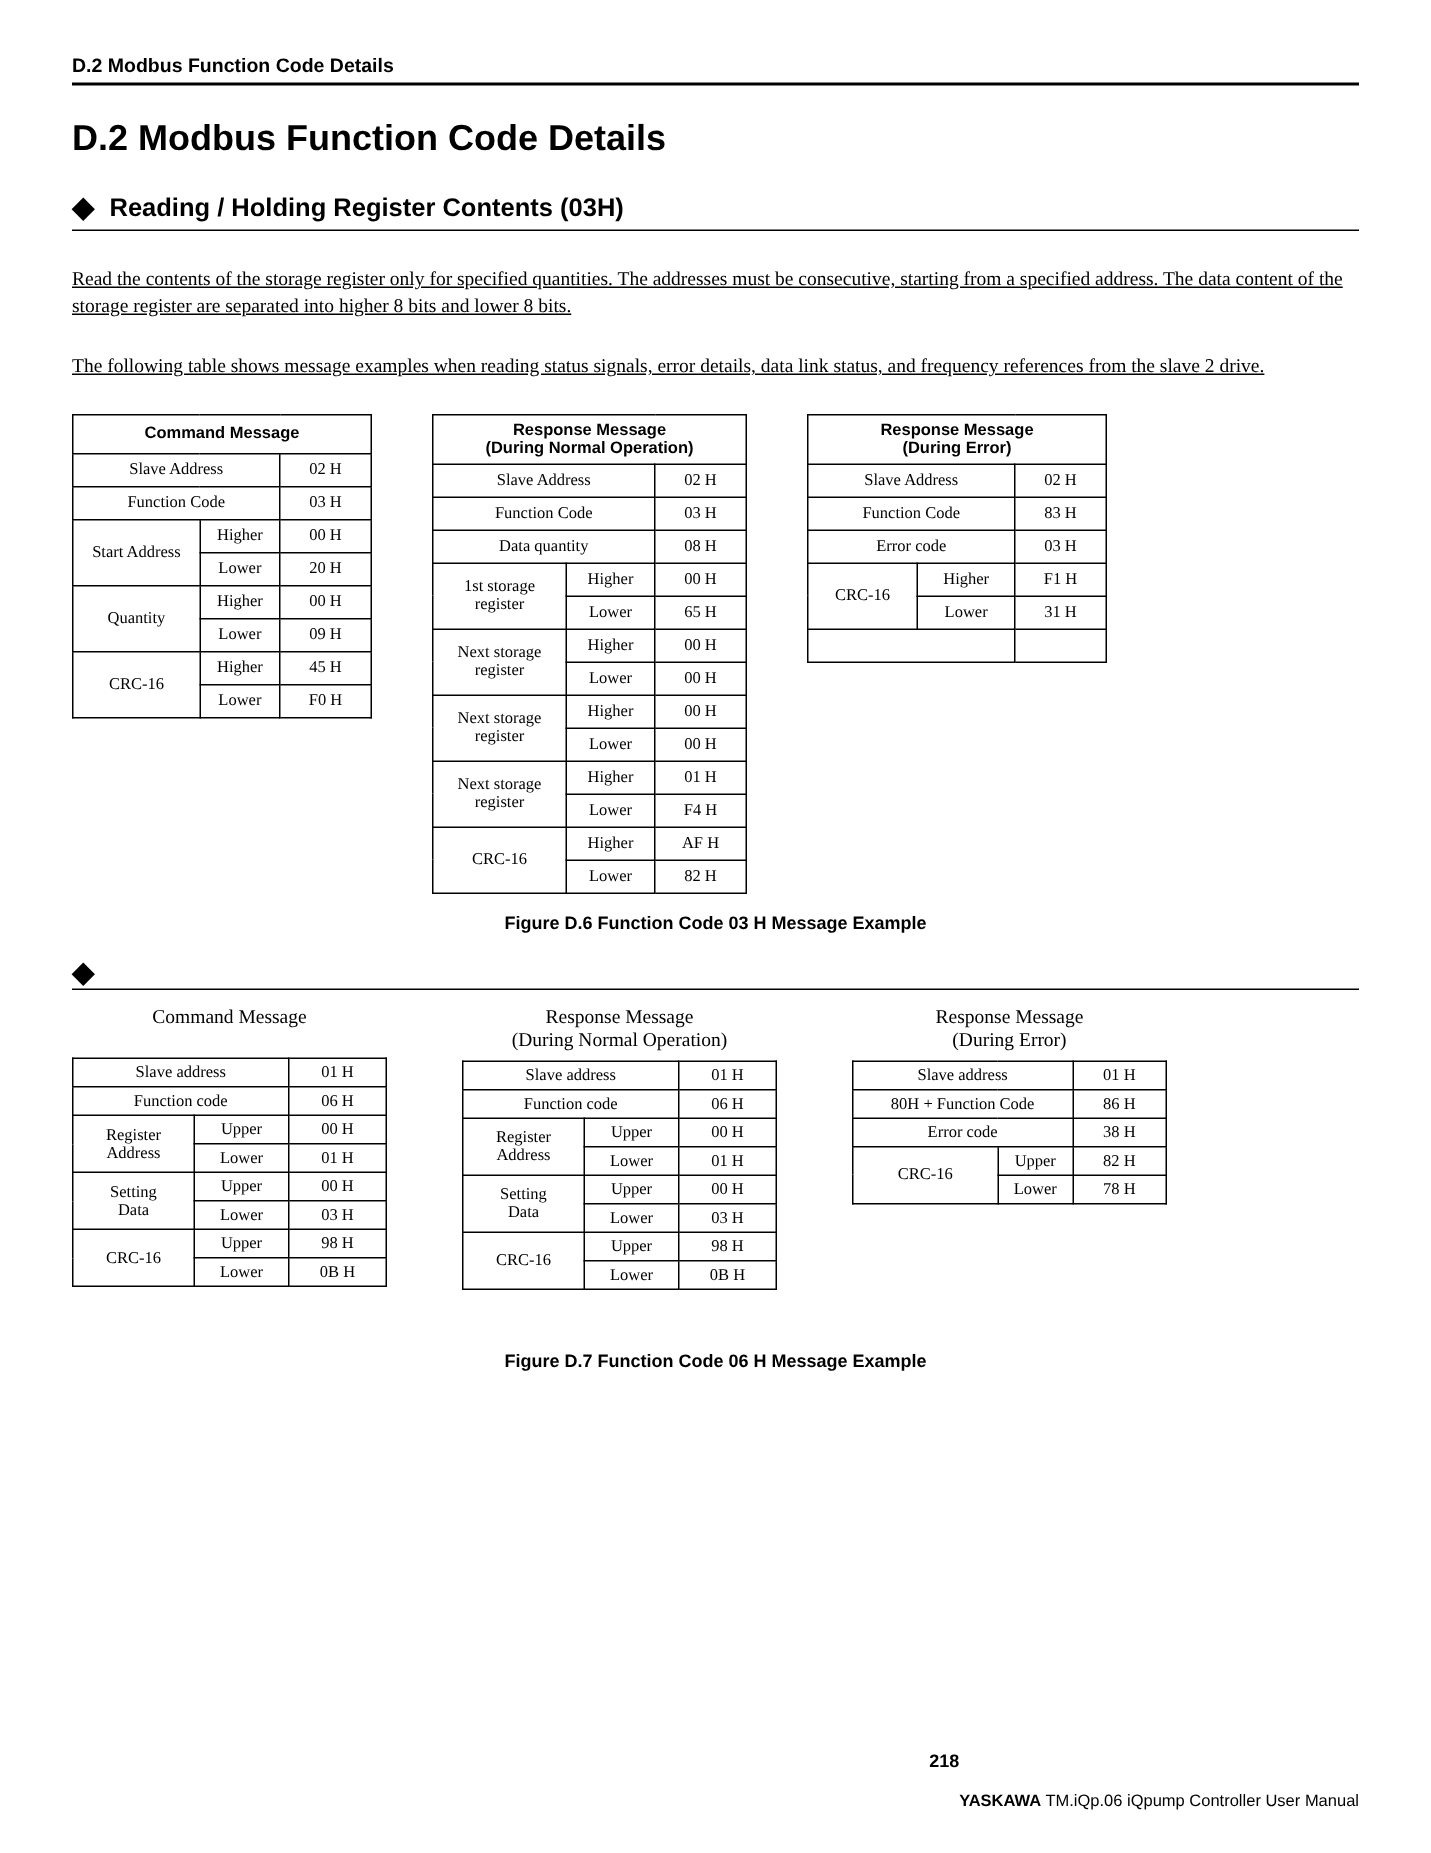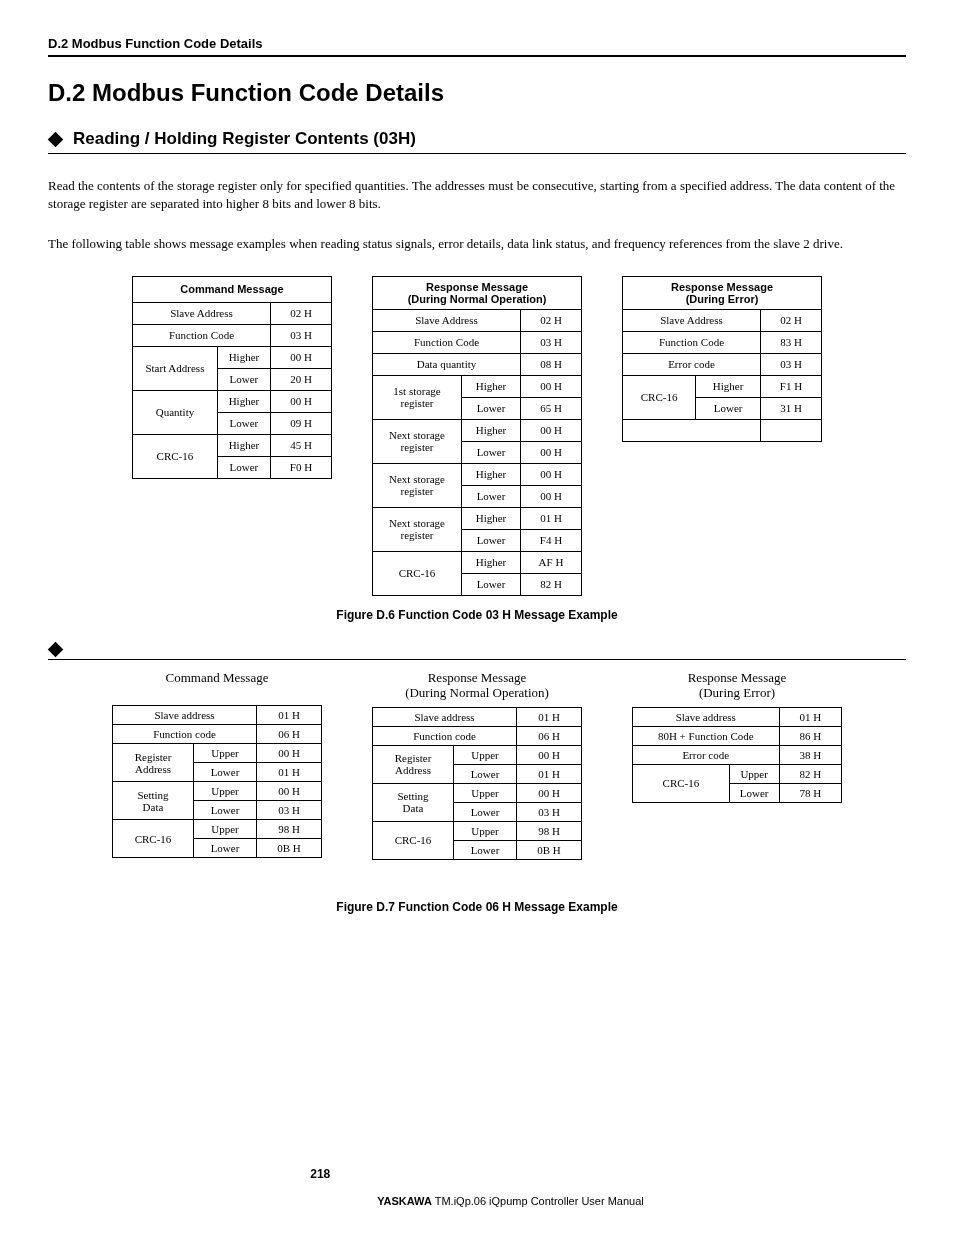--- a/index.html
+++ b/index.html
@@ -42,25 +42,25 @@
     display: inline-block;
     width: 11px; height: 11px;
     background: #000;
     transform: rotate(45deg);
     margin: 0 4px 0 2px;
   }
   p.body {
     font-size: 13px;
     line-height: 1.35;
     margin: 23px 0;
+    text-decoration: underline;
   }
   .tables-row {
     display: flex;
     gap: 40px;
-    justify-content: center;
     align-items: flex-start;
     margin-top: 10px;
   }
   table.msg {
     border-collapse: collapse;
     font-size: 11px;
   }
   table.msg th, table.msg td {
     border: 1px solid #000;
     padding: 2px 8px;
@@ -92,23 +92,22 @@
   }
   .col { display: flex; flex-direction: column; align-items: center; }
   table.thin td, table.thin th {
     padding: 1px 10px;
     height: 16px;
   }
   .footer {
     position: absolute;
     left: 48px; right: 48px; bottom: 28px;
     display: flex;
-    justify-content: center;
+    justify-content: flex-end;
     font-size: 11px;
-    gap: 47px;
   }
   .footer .pg { font-family: Arial, Helvetica, sans-serif; font-weight: bold; font-size: 12px;}
   .footer .man { font-family: Arial, Helvetica, sans-serif; font-size: 11px; margin-top: 28px;}
   .footer .man b { font-weight: bold; }
 </style>
 </head>
 <body>
 
 <div class="running-head">D.2  Modbus Function Code Details</div>
 

